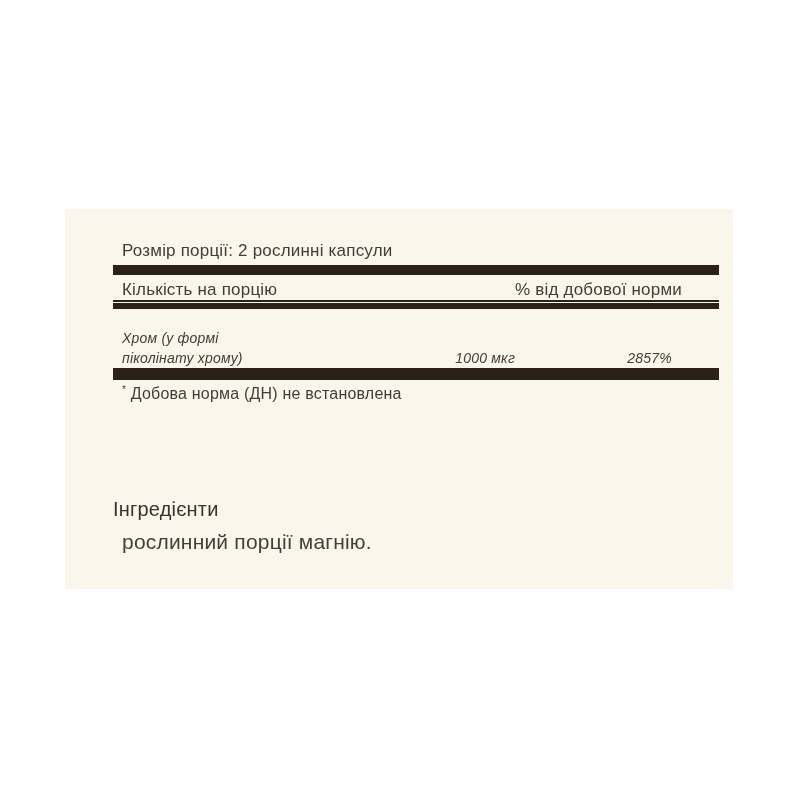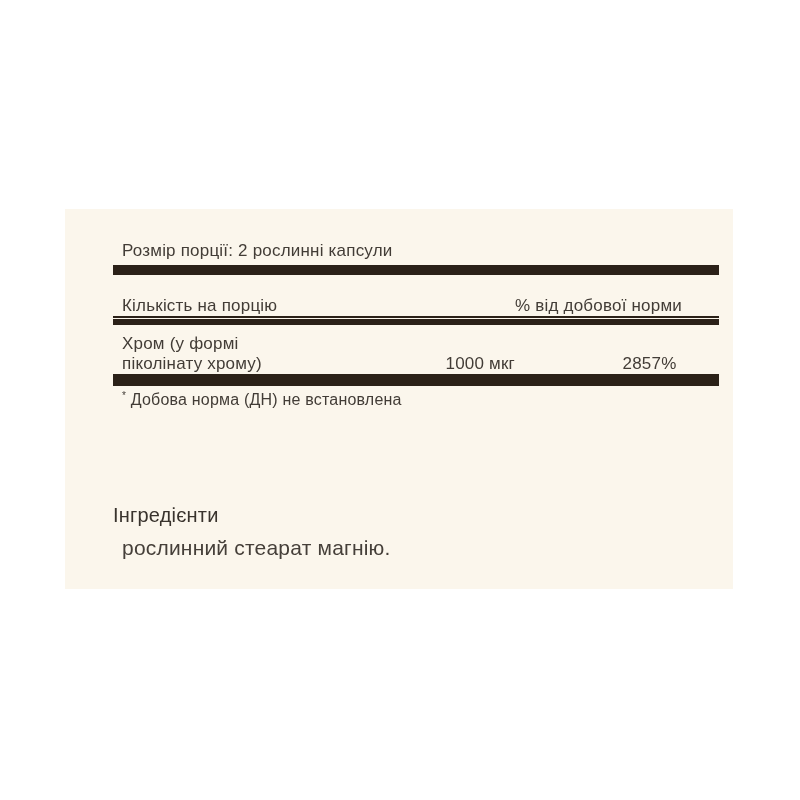--- a/index.html
+++ b/index.html
@@ -44,37 +44,38 @@
   .double-bar {
     margin-left: 8px;
     margin-right: 14px;
     height: 9px;
   }
   .double-bar .line-thin { height: 2px; background: #2b2118; }
   .double-bar .line-gap { height: 1px; background: #fbf6ec; }
   .double-bar .line-thick { height: 6px; background: #2b2118; }
   .header-row {
     position: relative;
-    margin: 21px 15px 0 17px;
+    margin: 5px 15px 0 17px;
     font-size: 17px;
     line-height: 20px;
     letter-spacing: 0.2px;
   }
   .header-right {
     position: absolute;
     right: 36px;
     top: 0;
   }
   .nutrient-row {
     position: relative;
-    margin: 9px 15px 0 17px;
-    font-size: 17px;
+    margin: 19px 15px 0 17px;
+    font-size: 14px;
     line-height: 20px;
     height: 40px;
     letter-spacing: 0.2px;
+    font-style: italic;
   }
   .nutrient-amount {
     position: absolute;
     left: 233px;
     top: 20px;
     width: 160px;
     text-align: right;
   }
   .nutrient-dv {
     position: absolute;
@@ -142,16 +143,16 @@
 
     <div class="bar bar-bottom"></div>
 
     <div class="footnote">
       <sup>*</sup>
       <span>Добова норма (ДН) не встановлена</span>
     </div>
 
     <div class="ingredients-title">Інгредієнти</div>
 
-    <div class="ingredients-line">рослинний стеарат магнію.</div>
+    <div class="ingredients-line">рослинний порції магнію.</div>
 
   </div>
 </div>
 
 </body></html>

